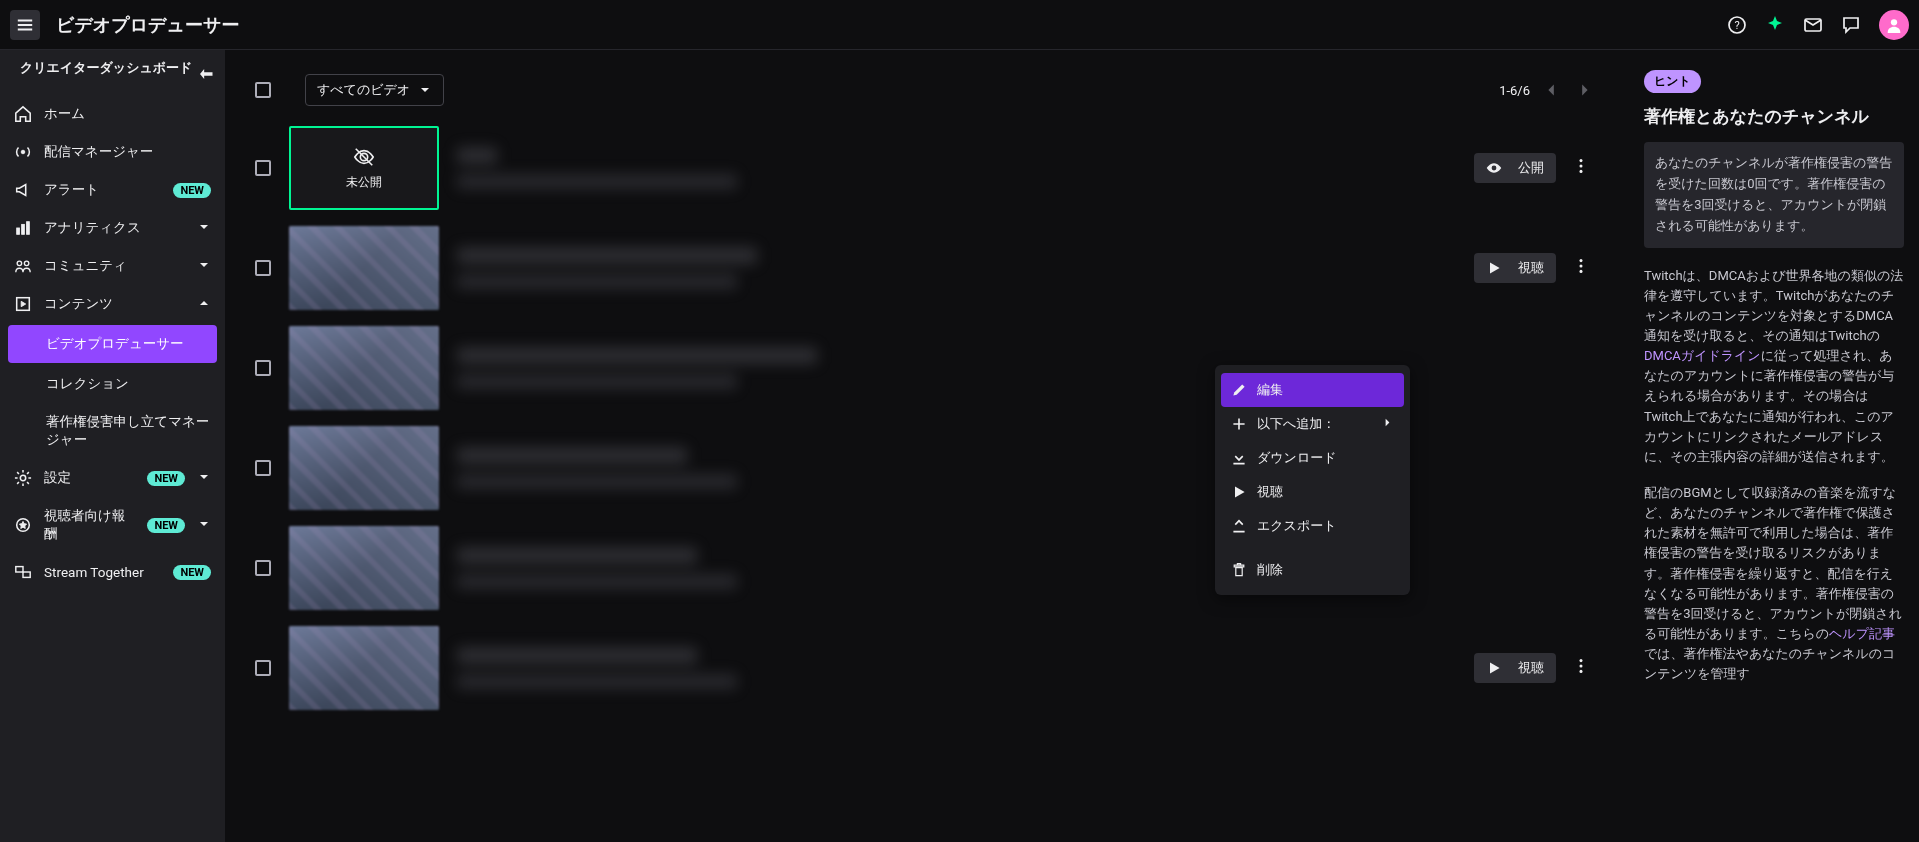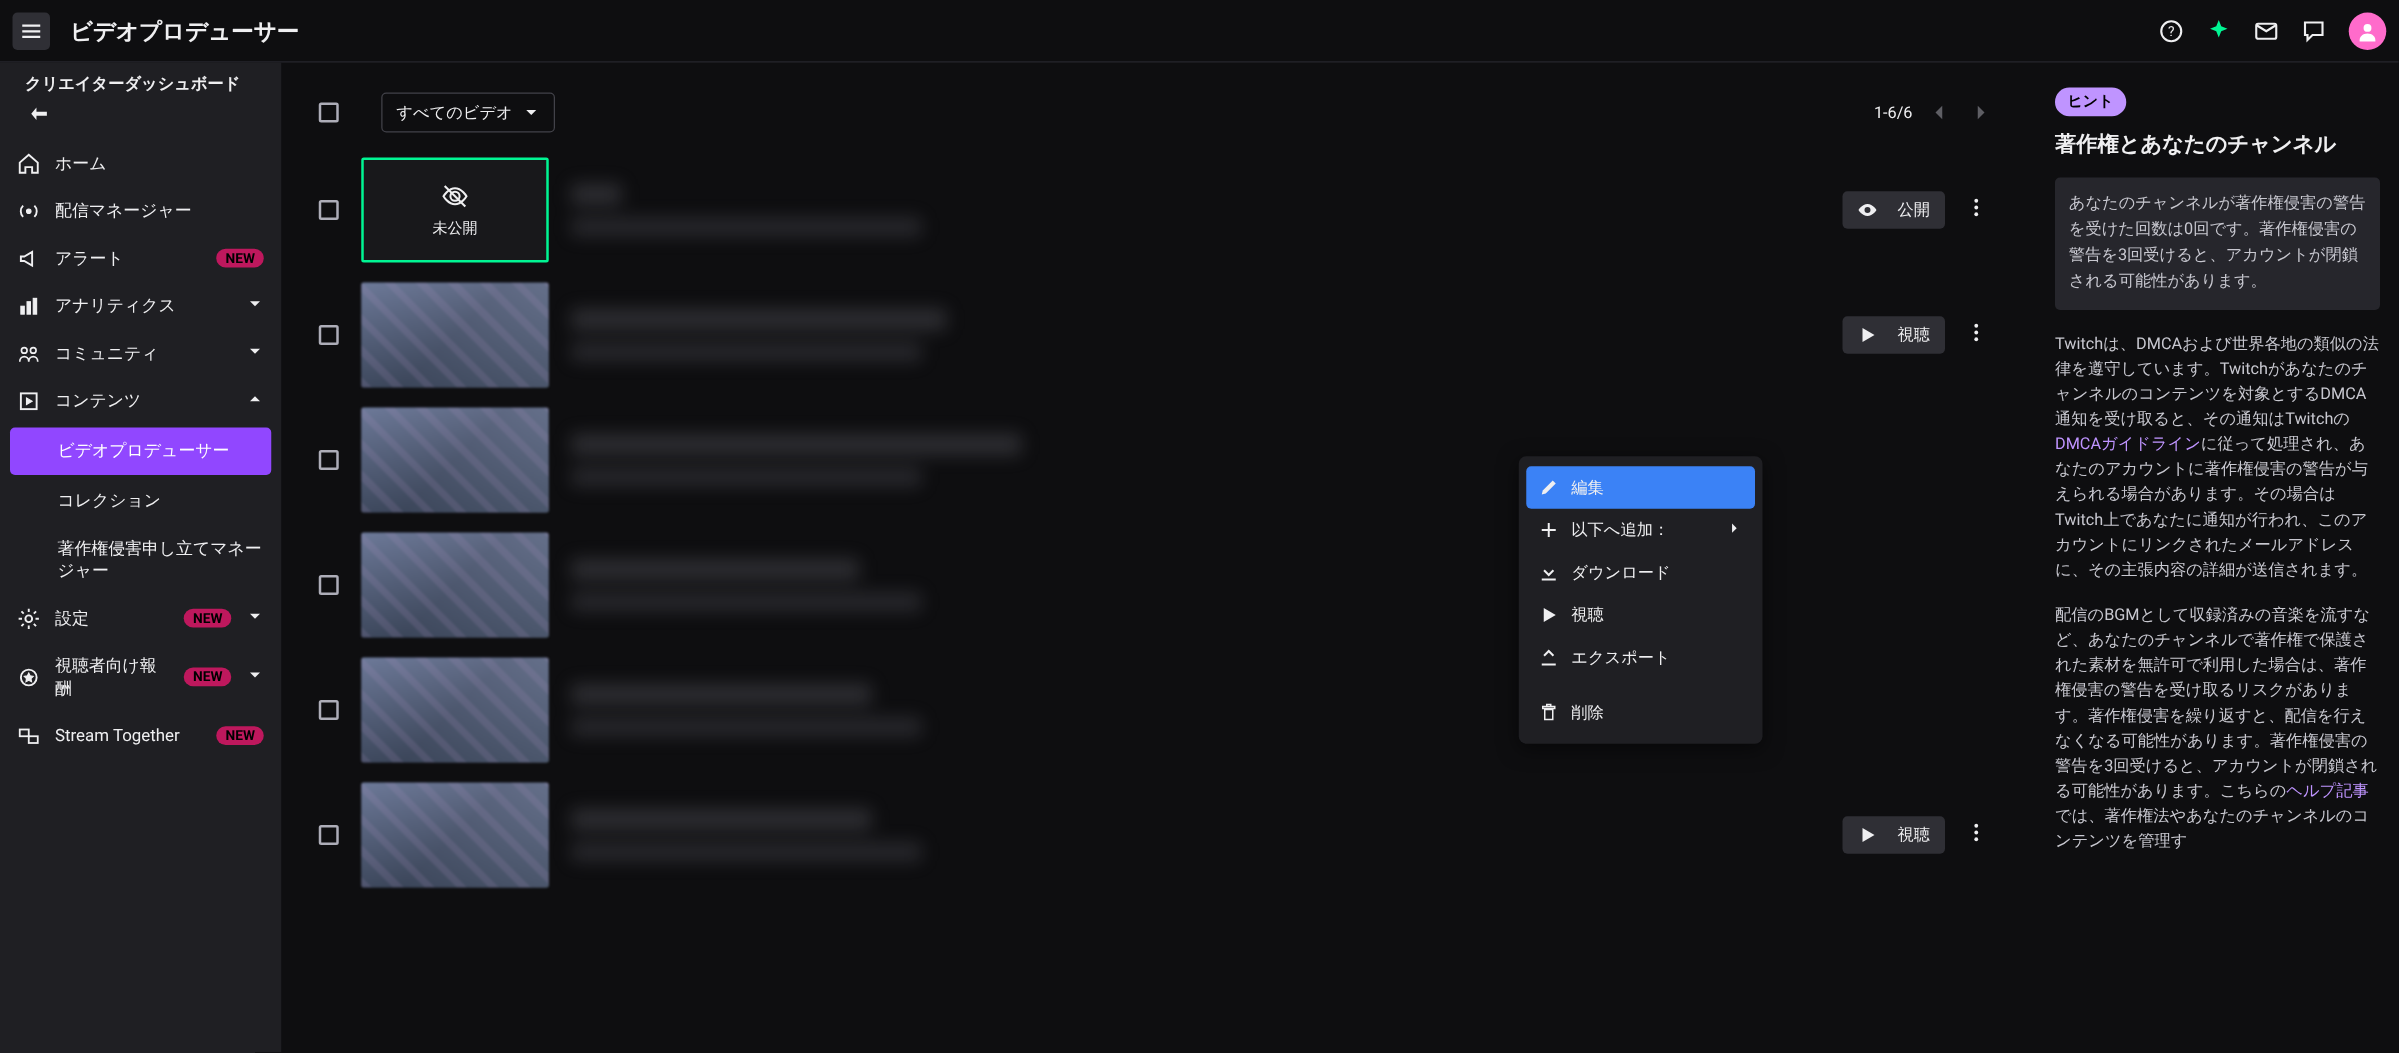--- a/index.html
+++ b/index.html
@@ -44,38 +44,37 @@
 .layout { display: flex; height: calc(100% - 50px); }
 .sidebar {
   width: 225px;
   background: #1f1f23;
   flex-shrink: 0;
   overflow-y: auto;
 }
 .sidebar-header {
   display: flex; align-items: flex-start; justify-content: space-between;
   padding: 10px 10px 10px 20px;
-  flex-direction: column;
 }
 .sidebar-header-title { font-size: 13px; font-weight: 600; line-height: 1.3; }
 .sidebar-collapse { cursor: pointer; padding-top: 6px; }
 .sidebar-collapse svg { width: 20px; height: 14px; fill: #efeff1; }
 .nav-item {
   display: flex; align-items: center;
   padding: 10px 14px;
   gap: 12px;
   cursor: pointer;
   font-size: 13.5px;
 }
 .nav-icon { width: 18px; height: 18px; flex-shrink: 0; display:flex; align-items:center; justify-content:center; }
 .nav-icon svg { width: 18px; height: 18px; fill: #efeff1; stroke: #efeff1; }
 .nav-label { flex: 1; }
 .nav-chevron svg { width: 14px; height: 14px; fill: #efeff1; }
 .nav-badge {
-  background: #be185d;
+  background: #5eead4;
   color: #000;
   font-size: 11px;
   font-weight: 700;
   padding: 1px 7px;
   border-radius: 999px;
 }
 .nav-sub {
   padding: 10px 10px 10px 46px;
   font-size: 13.5px;
   cursor: pointer;
@@ -176,21 +175,21 @@
   padding: 8px 6px;
   z-index: 50;
 }
 .context-item {
   display: flex; align-items: center; gap: 10px;
   padding: 8px 10px;
   font-size: 13px;
   border-radius: 4px;
   cursor: pointer;
 }
-.context-item:hover, .context-item.hover { background: #3b82f6; }
+.context-item:hover, .context-item.hover { background: #6d28d9; }
 .context-item svg { width: 16px; height: 16px; fill: #efeff1; flex-shrink: 0; }
 .context-item .ci-label { flex: 1; }
 .context-item .ci-chevron svg { width: 13px; height: 13px; fill: #efeff1; }
 .context-highlighted {
   outline: 3px solid #e3242b;
   outline-offset: 0;
   padding: 3px 3px;
   border-radius: 1px;
 }
 .context-highlighted .context-item { background: #3a3a40; }

